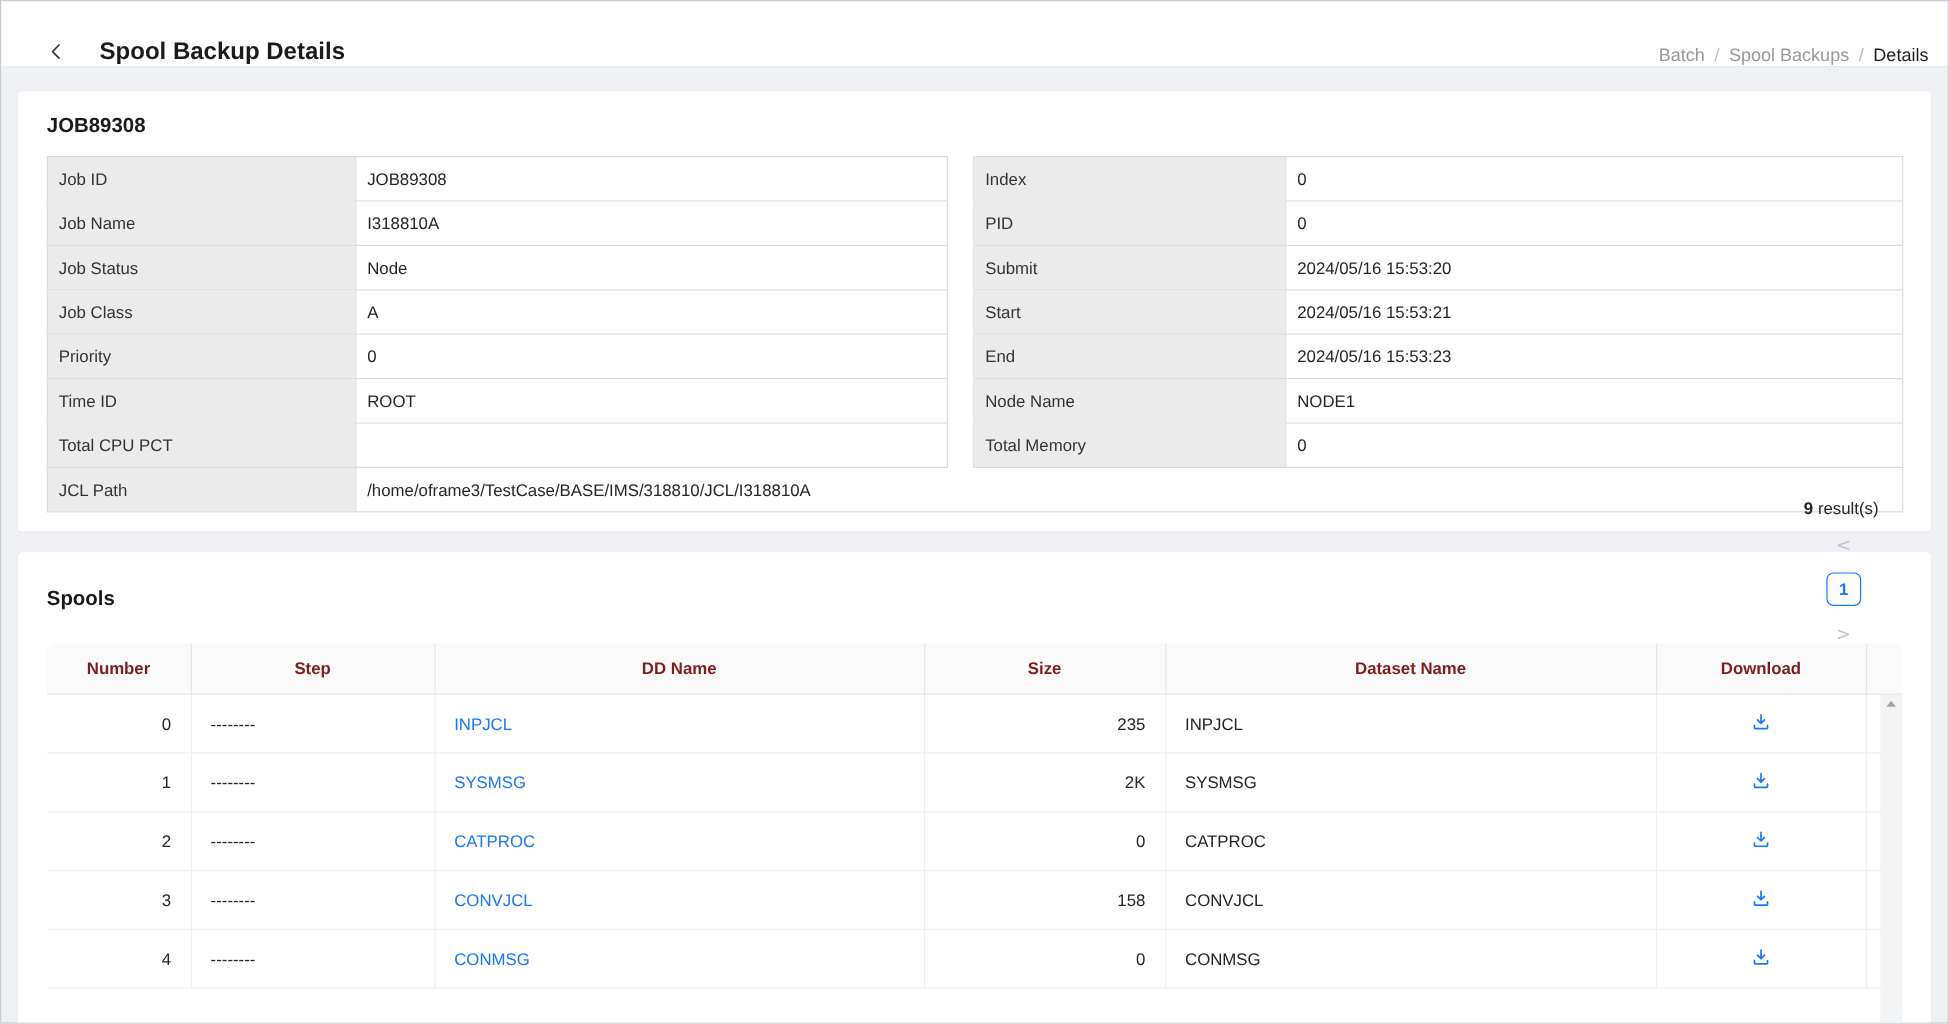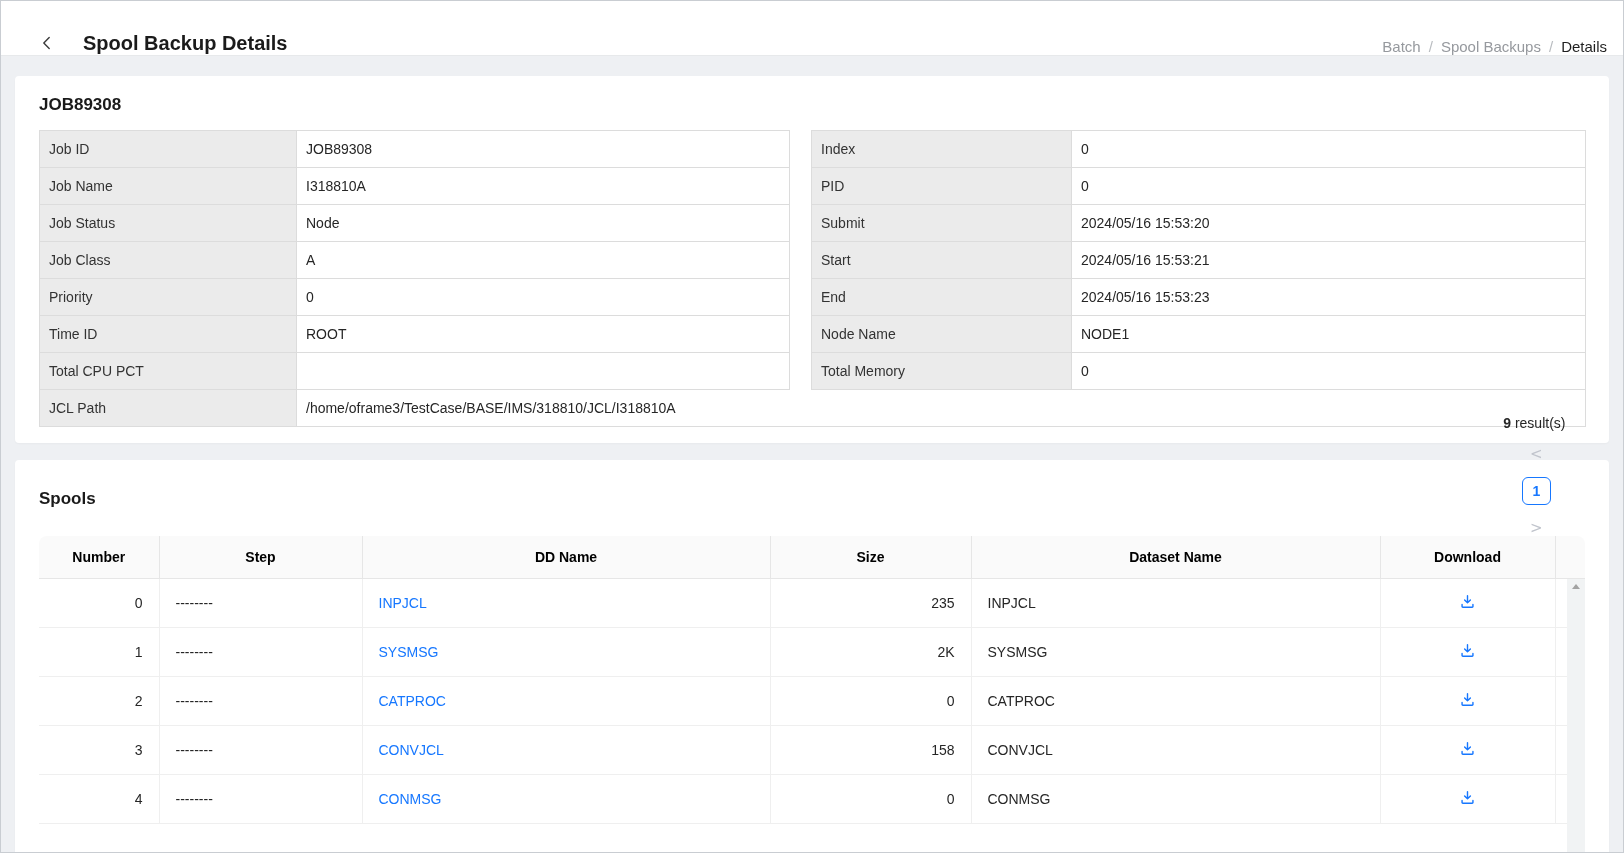--- a/index.html
+++ b/index.html
@@ -55,21 +55,21 @@
   .page-size {
     height:32px; min-width:88px; border:1px solid #d9d9d9; border-radius:12px; background:#fff;
     display:flex; align-items:center; justify-content:center; gap:8px; padding:0 10px;
     color:#404040; font-size:13.5px; cursor:pointer;
   }
   
   .sp-wrap { position:relative; }
   .sp-table-clip { border-radius:8px 8px 0 0; overflow:hidden; }
   .spool-table { width:1546px; font-size:14px; }
   .spool-table th {
-    background:#fafafa; height:42px; font-weight:700; font-size:14px; color:#000000;
+    background:#fafafa; height:42px; font-weight:700; font-size:14px; color:#7f1d1d;
     text-align:center; border-bottom:1px solid #e6e6e6; border-right:1px solid #e6e6e6;
   }
   .spool-table th:last-child { border-right:none; }
   .spool-table td {
     height:49px; border-bottom:1px solid #efefef; border-right:1px solid #efefef;
     padding:0 16px; background:#fff; overflow:hidden; white-space:nowrap;
   }
   .spool-table td:last-child { border-right:none; }
   .spool-table td.c-num, .spool-table td.c-size { text-align:right; }
   .spool-table td.c-dl { text-align:center; padding:0; }

